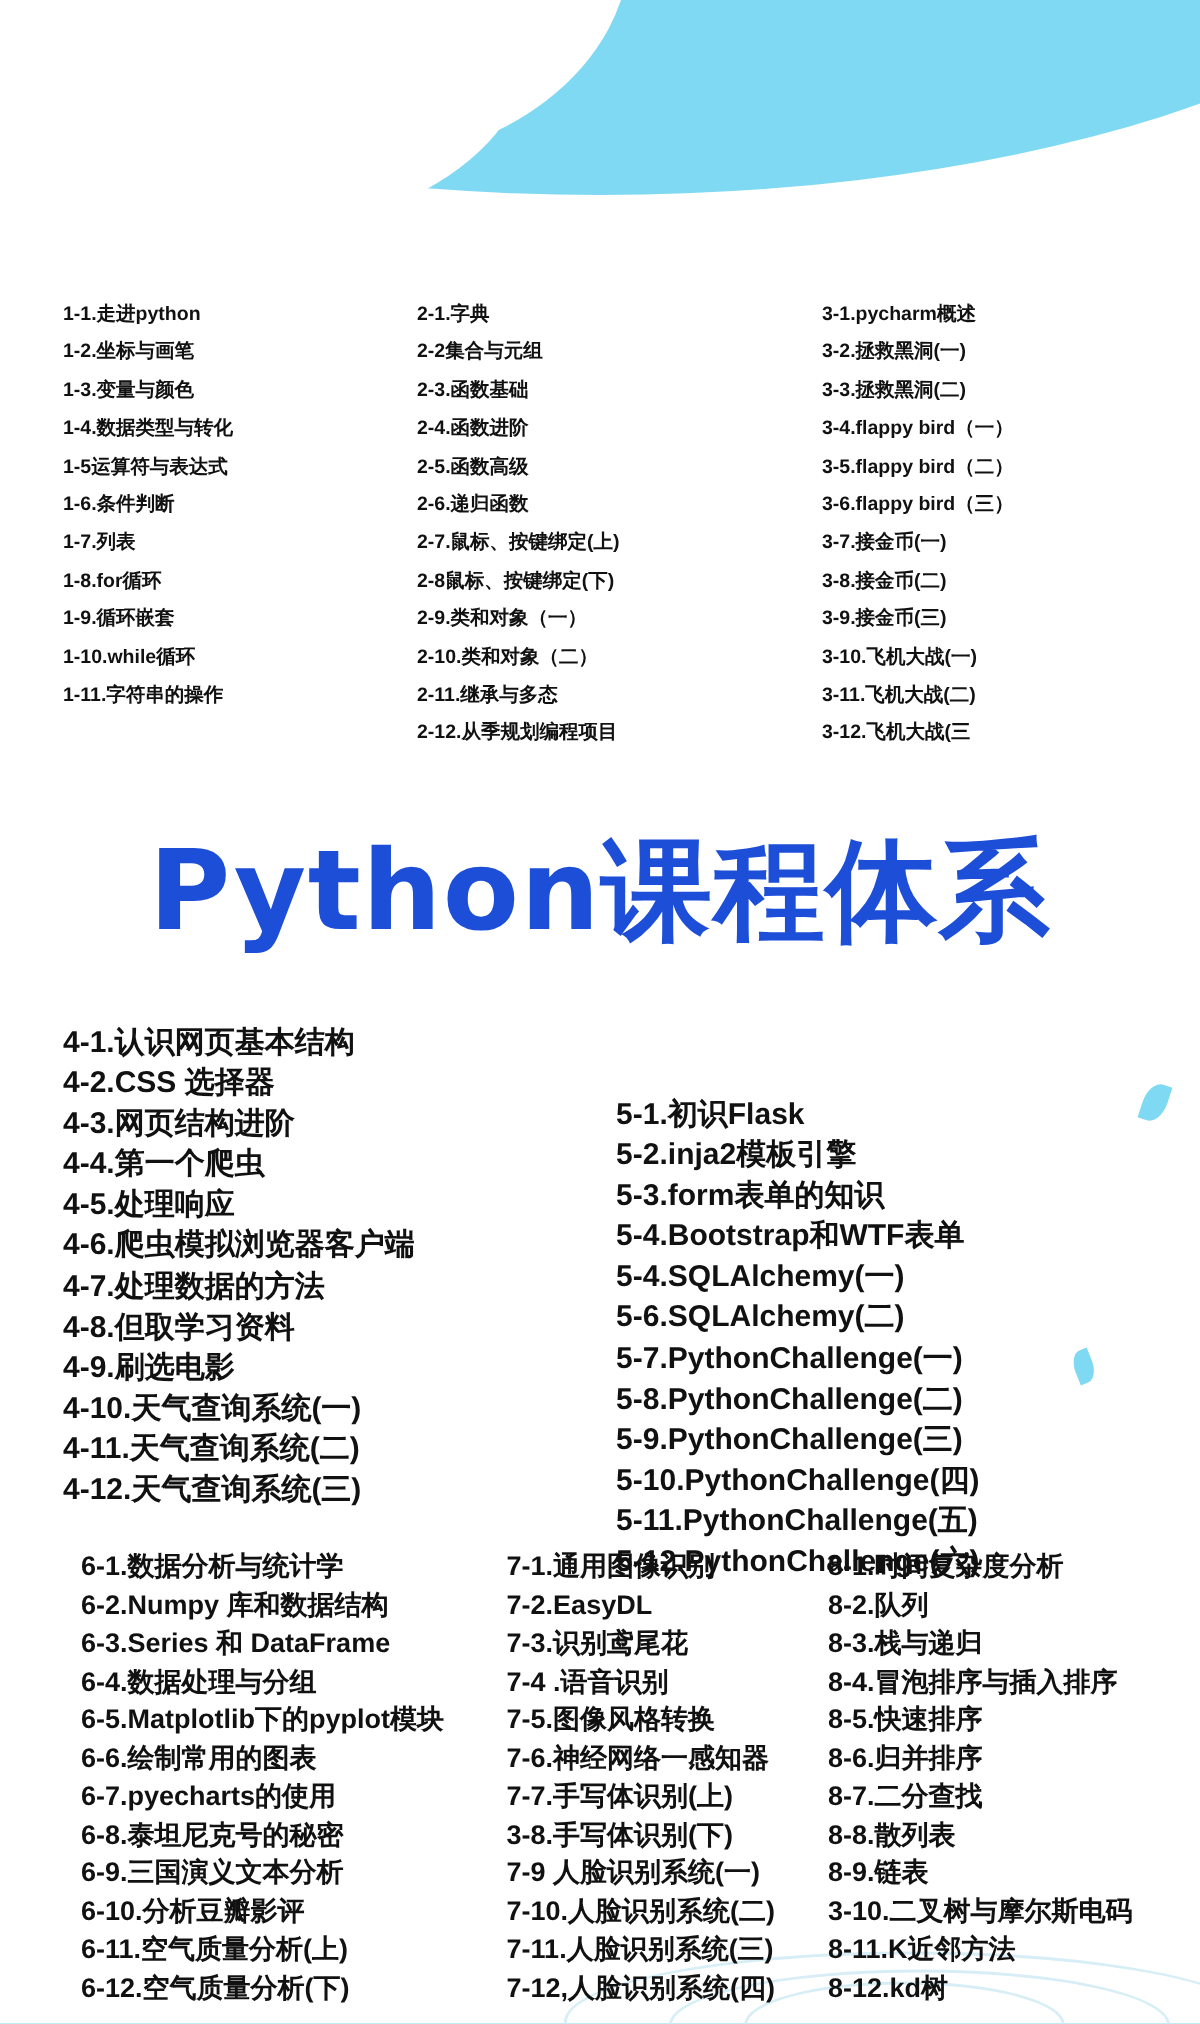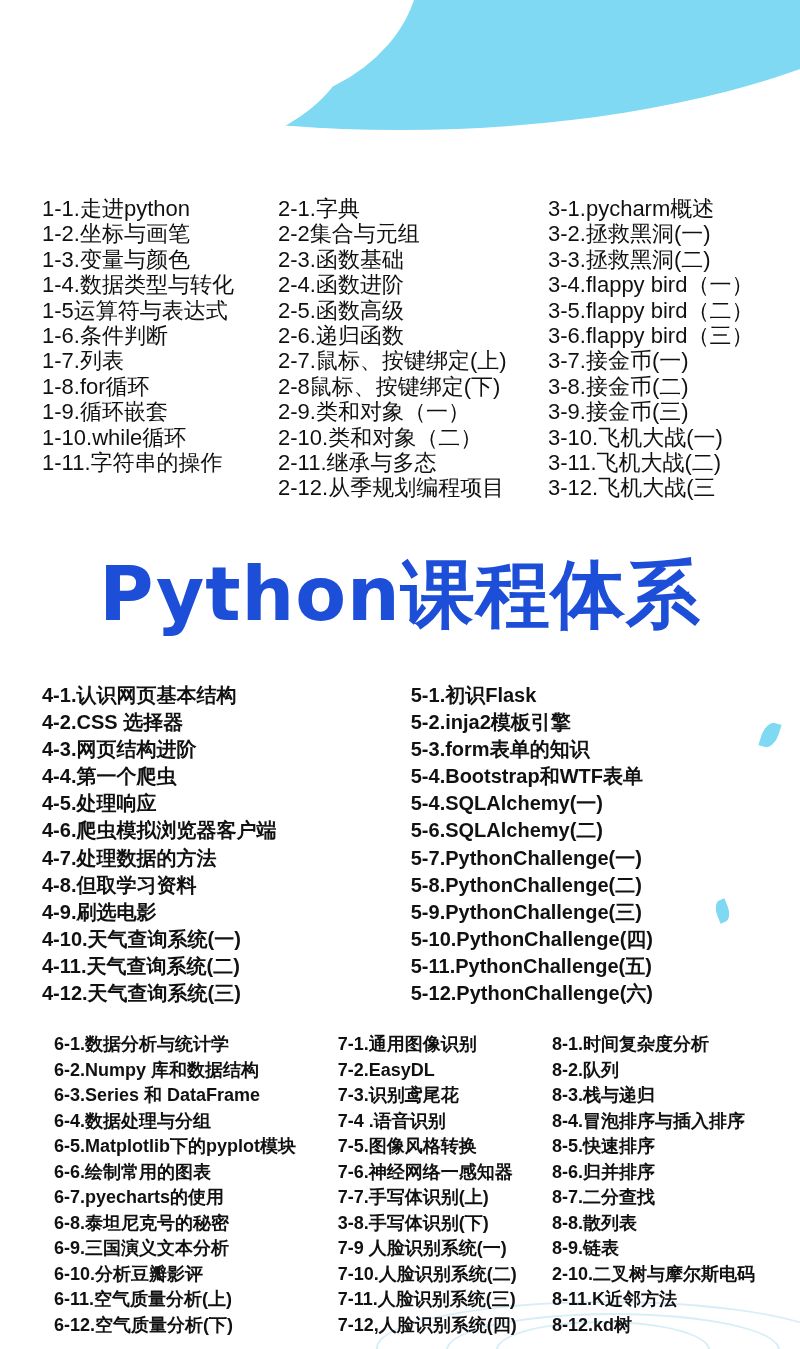--- a/index.html
+++ b/index.html
@@ -105,23 +105,23 @@
 
   
   #top-section {
     position: absolute;
     top: 196px;
     left: 0;
     width: 800px;
     display: flex;
   }
   #top-section .col {
-    font-size: 22px;
+    font-size: 13px;
     line-height: 25.4px;
-    font-weight: normal;
+    font-weight: bold;
   }
   #top-section .col-1 { width: 236px; padding-left: 42px; }
   #top-section .col-2 { width: 270px; }
   #top-section .col-3 { width: 252px; }
 
   
   #main-title {
     position: absolute;
     top: 546px;
     left: 0;
@@ -142,21 +142,21 @@
     left: 0;
     width: 653px;
     display: flex;
   }
   #middle-section .col {
     font-size: 20px;
     line-height: 27.1px;
     font-weight: bold;
   }
   #middle-section .col-4 { width: 480px; padding-left: 42px; }
-  #middle-section .col-5 { width: 280px; }
+  #middle-section .col-5 { width: 280px; margin-top: 48px; }
 
   
   #bottom-section {
     position: absolute;
     top: 1032px;
     left: 0;
     width: 800px;
     display: flex;
   }
   #bottom-section .col {
@@ -291,21 +291,21 @@
     <ul class="col-list col col-8">
       <li>8-1.时间复杂度分析</li>
       <li>8-2.队列</li>
       <li>8-3.栈与递归</li>
       <li>8-4.冒泡排序与插入排序</li>
       <li>8-5.快速排序</li>
       <li>8-6.归并排序</li>
       <li>8-7.二分查找</li>
       <li>8-8.散列表</li>
       <li>8-9.链表</li>
-      <li>2-10.二叉树与摩尔斯电码</li>
+      <li>3-10.二叉树与摩尔斯电码</li>
       <li>8-11.K近邻方法</li>
       <li>8-12.kd树</li>
     </ul>
   </div>
 
 </div>
 
 <div id="water-band">
   <div class="wave w1"></div>
   <div class="wave w2"></div>

